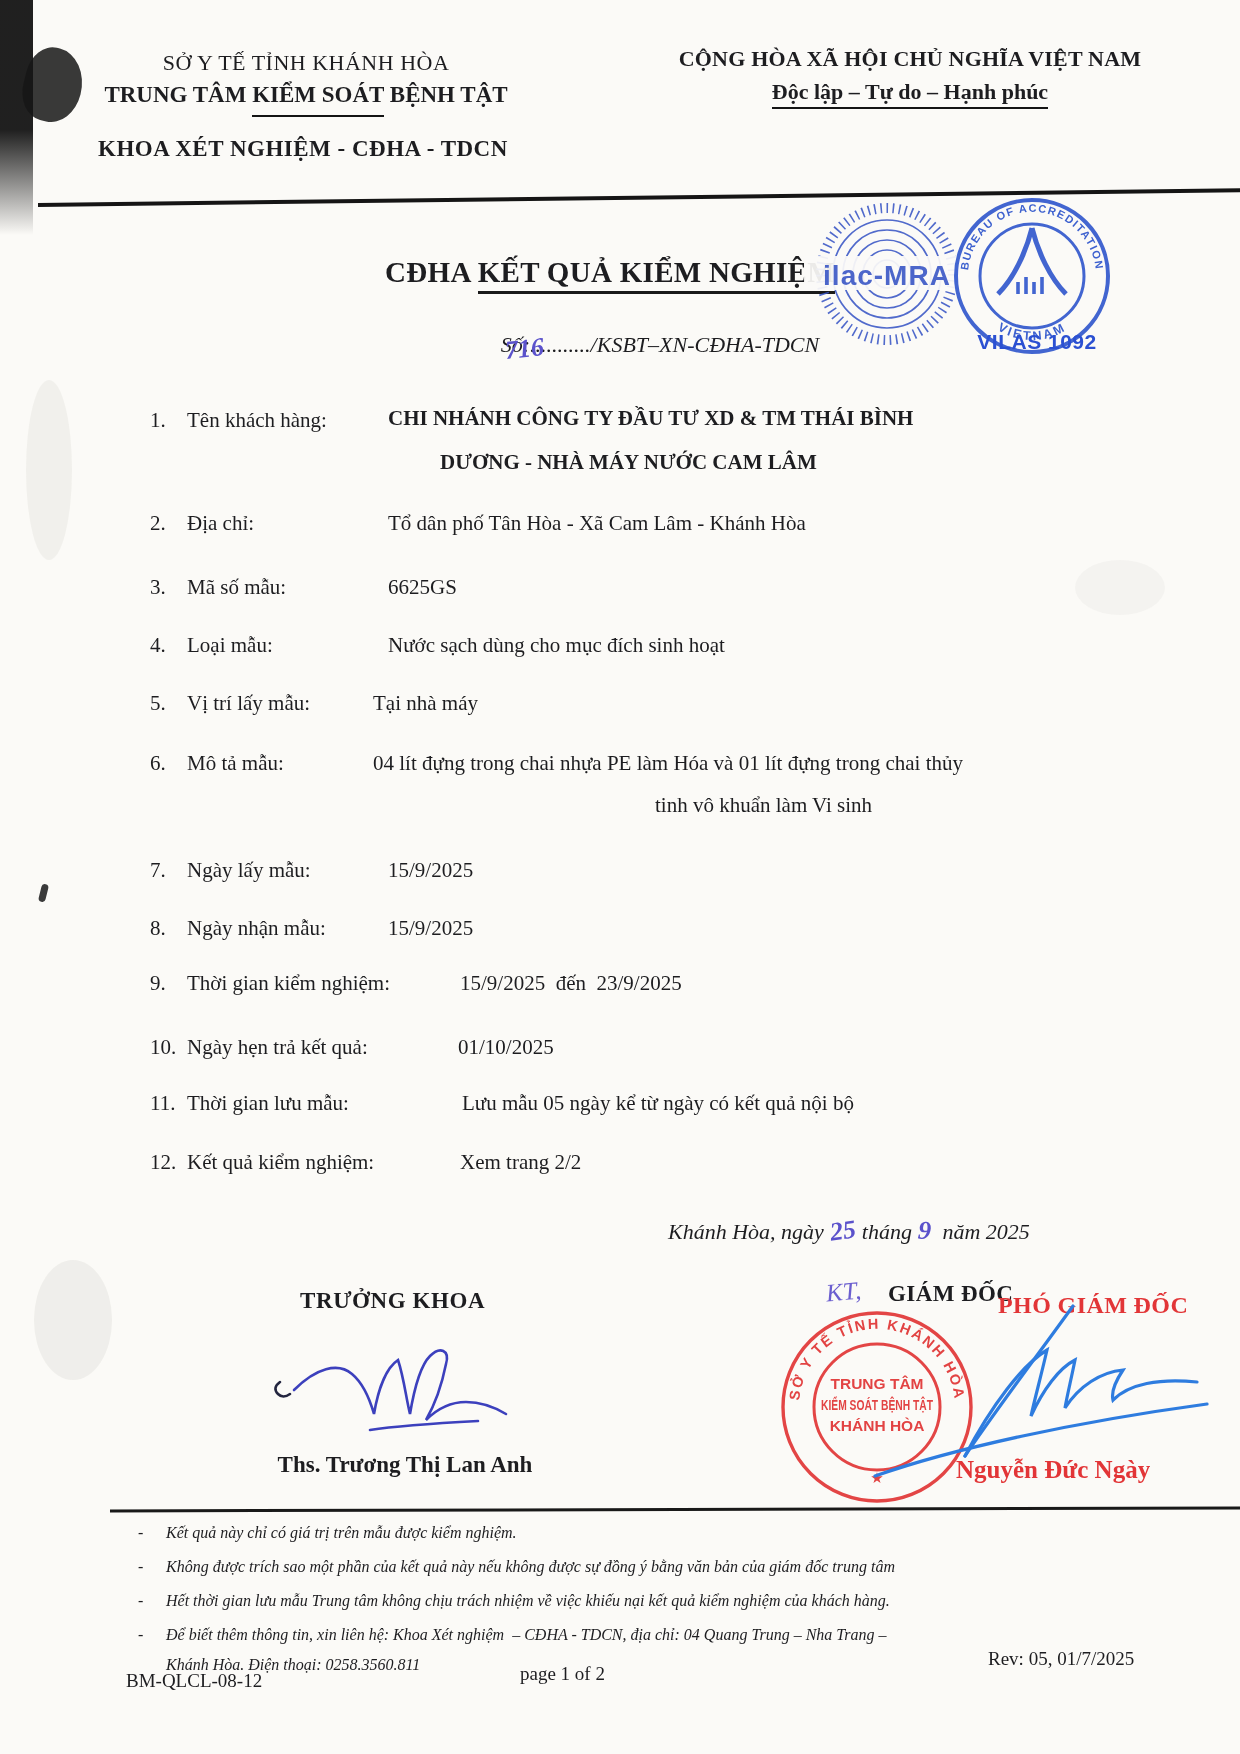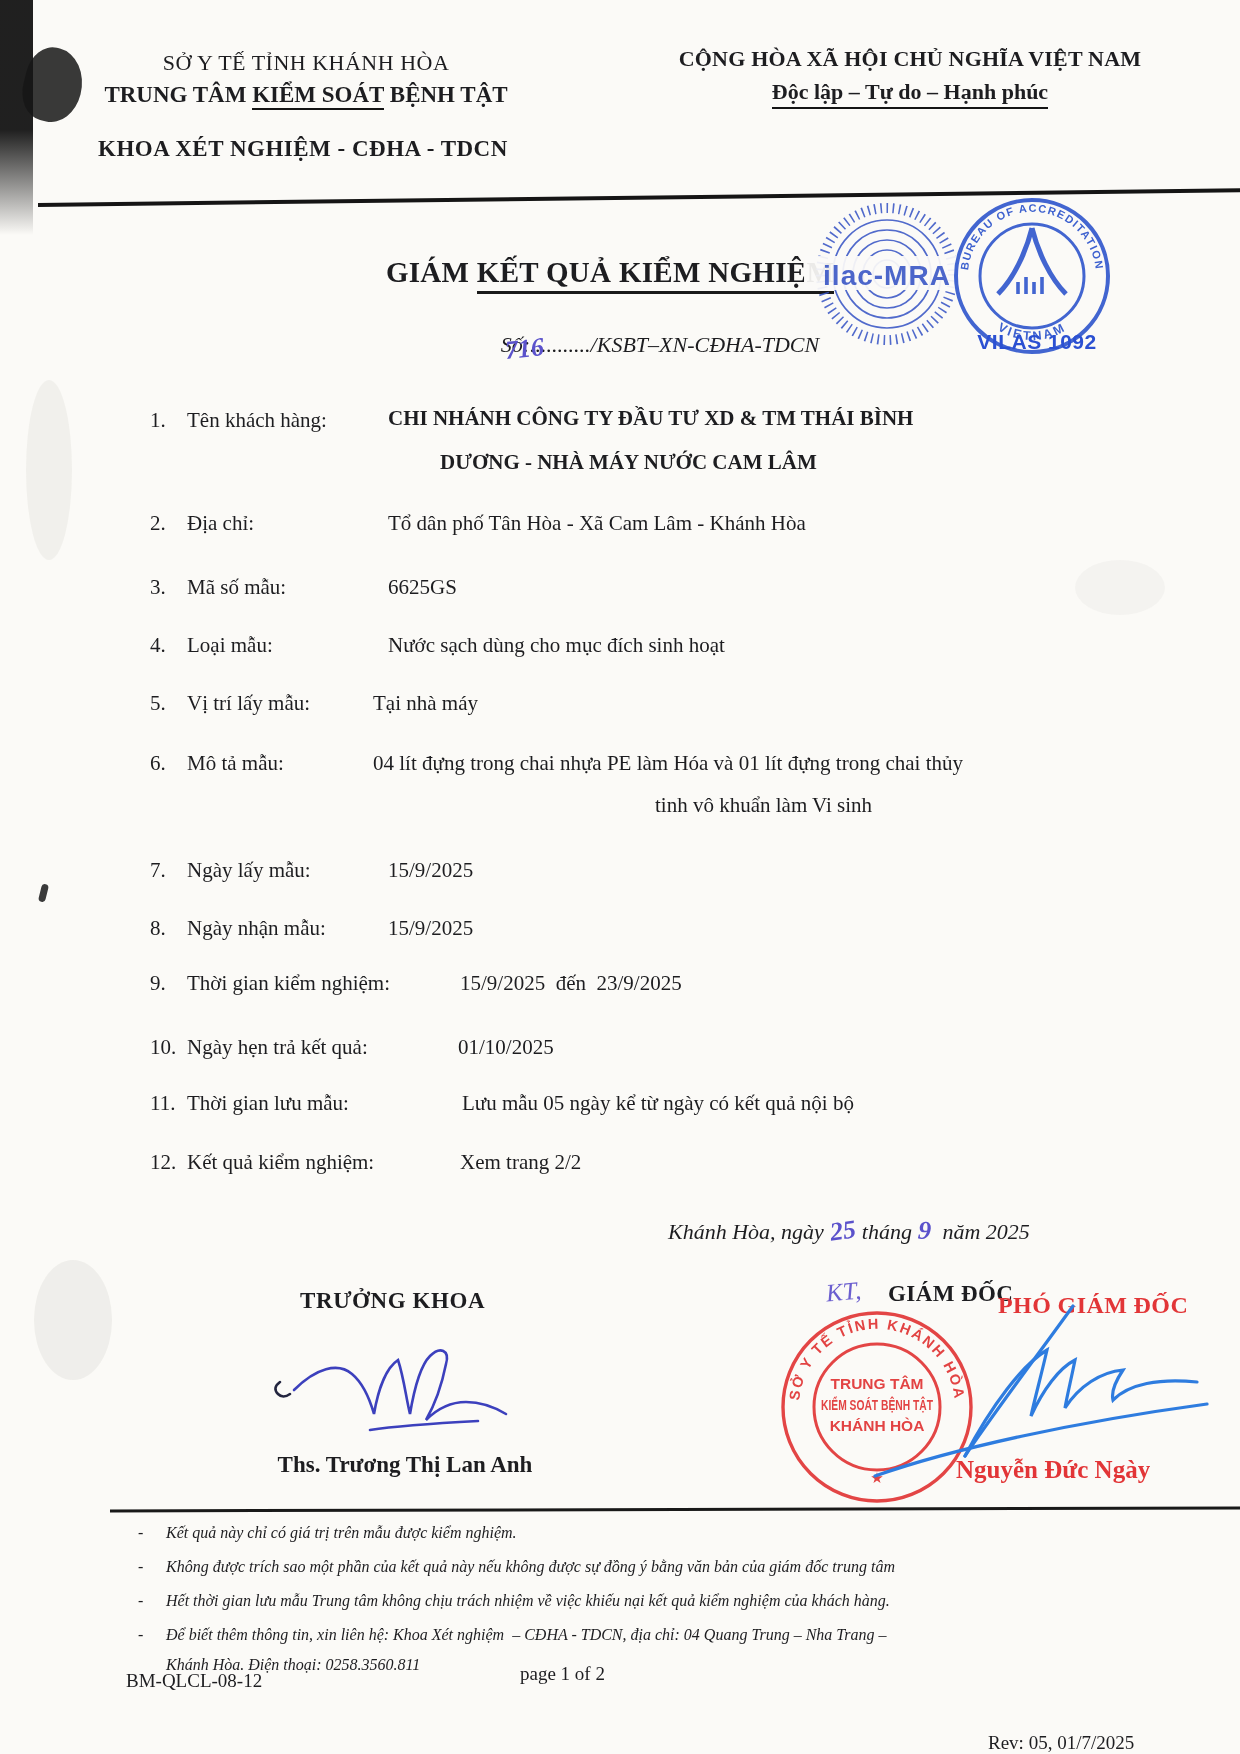--- a/index.html
+++ b/index.html
@@ -8,21 +8,21 @@
     background:#fbfaf7;overflow:hidden;
     font-family:"Liberation Serif","DejaVu Serif",serif;
     color:#1d1d20;
   }
   .abs{position:absolute;}
   .b{font-weight:bold;}
   
   .hdr-left{left:86px;top:50px;width:440px;text-align:center;}
   .hdr-left .l1{font-size:22px;letter-spacing:.5px;}
   .hdr-left .l2{font-size:23px;font-weight:bold;margin-top:6px;}
-  .u-mid{border-bottom:2.5px solid #141414;padding-bottom:1px;}
+  .u-mid{border-bottom:2.5px solid #141414;padding-bottom:8px;}
   .hdr-l3{left:98px;top:136px;font-size:23px;font-weight:bold;letter-spacing:.5px;}
   .hdr-right{left:650px;top:46px;width:520px;text-align:center;}
   .hdr-right .l1{font-size:22px;font-weight:bold;letter-spacing:.2px;}
   .hdr-right .l2{display:inline-block;font-size:22px;font-weight:bold;margin-top:7px;border-bottom:2.5px solid #141414;padding-bottom:2px;}
   .rule-top{left:38px;top:203px;width:1205px;height:4px;background:#151515;transform:rotate(-0.7deg);transform-origin:left center;}
   
   .title{left:320px;top:256px;width:580px;text-align:center;font-size:29px;font-weight:bold;letter-spacing:.3px;white-space:nowrap;}
   .title .u{border-bottom:3px solid #1a1a1a;padding-bottom:3px;}
   .so-line{left:400px;top:332px;width:520px;text-align:center;font-style:italic;font-size:22px;white-space:nowrap;}
   .hw{color:#5b52cb;font-style:italic;display:inline-block;}
@@ -43,21 +43,21 @@
   .sig-name-right{left:956px;top:1456px;font-size:25px;font-weight:bold;color:#e23537;white-space:nowrap;}
   .vilas{left:952px;top:330px;width:170px;text-align:center;font-family:"Liberation Sans","DejaVu Sans",sans-serif;font-weight:bold;font-size:21px;color:#2b50d2;letter-spacing:.5px;}
   
   .rule-bottom{left:110px;top:1508px;width:1130px;height:3px;background:#191919;transform:rotate(-0.15deg);}
   .fn{position:absolute;left:138px;font-size:16px;font-style:italic;white-space:pre;}
   .fn .dash{display:inline-block;width:28px;}
   .fn2{left:166px;}
   .footer-left{left:126px;top:1670px;font-size:19px;}
   .footer-center{left:520px;top:1663px;font-size:19px;}
   .footer-center .pg{}
-  .footer-right{left:988px;top:1732px;font-size:19px;}
+  .footer-right{left:988px;top:1648px;font-size:19px;}
   
   .edge-strip{left:0;top:0;width:33px;height:235px;background:linear-gradient(#0d0d0d 0 130px,rgba(13,13,13,0));opacity:.92;}
   .corner-blob{left:24px;top:48px;width:58px;height:74px;background:#161616;border-radius:46% 60% 52% 48%;opacity:.85;transform:rotate(14deg);}
   .smudge{background:#9a9a96;border-radius:50%;}
   .tick-mark{left:40px;top:884px;width:7px;height:18px;background:#3a3a3a;border-radius:4px;transform:rotate(14deg);}
   svg{position:absolute;overflow:visible;}
   svg text{font-family:"Liberation Sans","DejaVu Sans",sans-serif;}
 </style>
 </head>
 <body>
@@ -77,21 +77,21 @@
   </div>
   <div class="abs hdr-right">
     <div class="l1">CỘNG HÒA XÃ HỘI CHỦ NGHĨA VIỆT NAM</div>
     <div><span class="l2">Độc lập – Tự do – Hạnh phúc</span></div>
   </div>
 
   <div class="abs hdr-l3">KHOA XÉT NGHIỆM - CĐHA - TDCN</div>
 
   <div class="abs rule-top"></div>
 
-  <div class="abs title"><span>GIÁM </span><span class="u">KẾT QUẢ KIỂM NGHIỆM</span></div>
+  <div class="abs title"><span>CĐHA </span><span class="u">KẾT QUẢ KIỂM NGHIỆM</span></div>
   <div class="abs so-line">Số:.........../KSBT–XN-CĐHA-TDCN</div>
   <div class="abs hw hw-716">716</div>
 
   <svg style="left:812px;top:196px;" width="150" height="158" viewBox="0 0 150 158">
     <g stroke="#3a57c6" fill="none" opacity="0.88">
       <circle cx="75" cy="78" r="66" stroke-width="10" stroke-dasharray="1.6 4.6"></circle>
       <circle cx="75" cy="78" r="54" stroke-width="1.7"></circle>
       <circle cx="75" cy="78" r="44" stroke-width="1.7"></circle>
       <circle cx="75" cy="78" r="34" stroke-width="1.7"></circle>
       <circle cx="75" cy="78" r="24" stroke-width="1.7"></circle>

